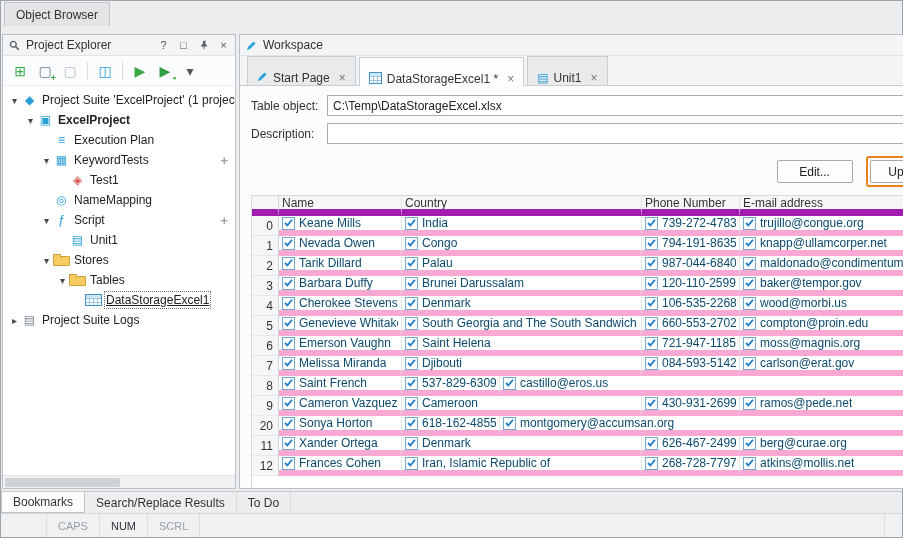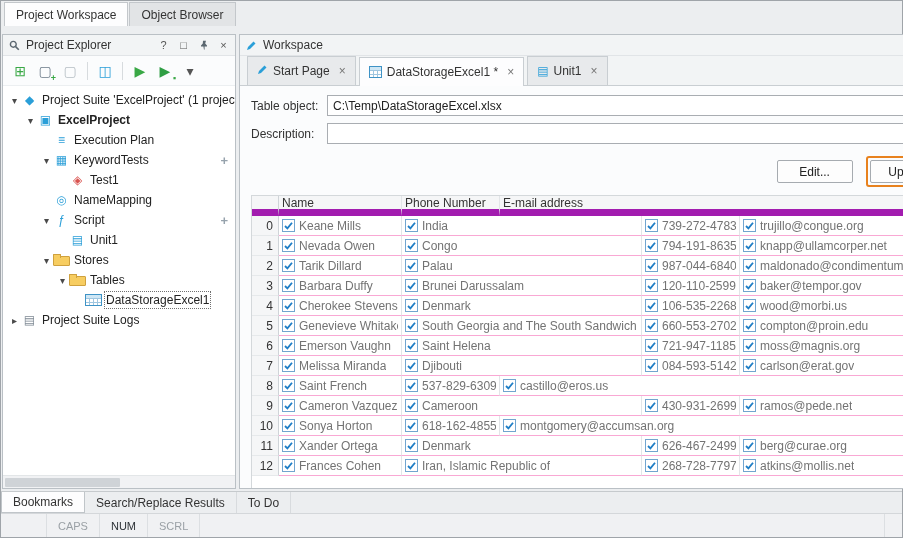--- a/index.html
+++ b/index.html
@@ -32,38 +32,38 @@
   .tree-item .expander{width:13px;flex:none;font-size:10px;color:#4a4a4a;text-align:center}
   .tree-item .ticon{width:17px;flex:none;display:flex;justify-content:center;align-items:center;margin-right:4px;font-size:12px}
   .tree-item.bold .tlabel{font-weight:bold}
   .tree-item.selected .tlabel{outline:1px dotted #707070;outline-offset:1px}
   .tree-item .plus{position:absolute;right:7px;color:#97a3ad;font-weight:bold;font-size:13px}
   .hscroll{height:13px;flex:none;background:#f1f2f4;border-top:1px solid #e3e6e8;position:relative}
   .hscroll .thumb{position:absolute;left:2px;top:2px;height:9px;width:115px;background:#cfd3d7;border-radius:1px}
 
   
   .doc-tabs{height:30px;flex:none;display:flex;align-items:flex-end;padding:0 7px;background:#f2f4f5;border-bottom:1px solid #c9ced2;position:relative}
-  .dtab{height:25px;display:flex;align-items:center;gap:5px;padding:14px 9px;font-size:12px;color:#333;background:#e8eaec;border:1px solid #c9ced2;border-bottom:none;margin-right:3px;white-space:nowrap}
+  .dtab{height:25px;display:flex;align-items:flex-start;gap:5px;padding:14px 9px;font-size:12px;color:#333;background:#e8eaec;border:1px solid #c9ced2;border-bottom:none;margin-right:3px;white-space:nowrap}
   .dtab.active{background:#fdfdfe;height:26px;margin-bottom:-1px}
   .dtab .tclose{color:#777;font-size:12px;margin-left:4px}
 
   .doc-content{flex:1;display:flex;flex-direction:column;padding:9px 8px 0 11px;min-height:0;background:#fbfcfd}
   .form-row{display:flex;align-items:center;margin-bottom:7px;flex:none}
   .form-label{width:76px;flex:none;font-size:12px;color:#333}
   .form-input{flex:1;height:21px;border:1px solid #a9adb2;background:#fff;font-size:12px;font-family:"Liberation Sans",sans-serif;padding:0 5px;color:#222;outline:none}
   .btn-row{display:flex;justify-content:flex-end;align-items:center;gap:13px;margin:5px 0 8px;flex:none}
   .btn{min-width:76px;height:23px;background:#fdfdfd;border:1px solid #a6abb0;font-size:12px;font-family:"Liberation Sans",sans-serif;color:#222;border-radius:2px}
   .update-hl{border:2px solid #e8821e;border-radius:3px;padding:2px;display:inline-flex}
 
   .grid-wrap{flex:1;position:relative;min-height:0;border:1px solid #d4d8db;border-bottom:none;background:#fff;overflow:hidden;margin-bottom:0}
   .grid{margin-right:16px;height:100%;overflow:hidden}
   .g-row{display:flex;height:20px;flex:none}
   .g-head .g-cell, .g-head .g-rowhdr{background:#f5f6f7;border-bottom:7px solid #a21caf;color:#333}
   .g-rowhdr{width:27px;flex:none;background:#f5f6f7;border-right:1px solid #cfd4d8;border-bottom:1px solid #e6e9eb;font-size:12px;color:#333;display:flex;align-items:center;justify-content:flex-end;padding-right:5px}
-  .g-cell{display:flex;align-items:center;gap:4px;padding:0 3px;font-size:12px;color:#737373;border-right:1px solid #e2e5e8;border-bottom:1px solid #f9a8d4;overflow:hidden;white-space:nowrap}
+  .g-cell{display:flex;align-items:center;gap:4px;padding:0 3px;font-size:12px;color:#0c4a6e;border-right:1px solid #e2e5e8;border-bottom:6px solid #f9a8d4;overflow:hidden;white-space:nowrap}
   .col0{width:123px;flex:none}.col1{width:240px;flex:none}.col2{width:98px;flex:none}.col3{flex:1;border-right:none}
   .cb{width:13px;height:13px;border:1px solid #72a5cf;background:#fff;display:flex;align-items:center;justify-content:center;flex:none}
   .ctext{overflow:hidden;text-overflow:clip}
 
   
   .bottom-tabs{height:22px;flex:none;background:#eceef0;border-top:1px solid #c6cacd;display:flex;align-items:stretch}
   .btab{padding:0 11px;font-size:12px;color:#333;display:flex;align-items:center;border-right:1px solid #d8dbde;white-space:nowrap}
   .btab.active{background:#fdfdfe;border:1px solid #c0c5c9;border-top:none}
   .status-bar{height:24px;flex:none;background:#f0f1f3;border-top:1px solid #d4d7da;display:flex;align-items:stretch;font-size:11px;color:#9aa0a5}
   .sb-spacer{width:46px;flex:none;border-right:1px solid #dcdfe2}
@@ -79,23 +79,20 @@
     linear-gradient(#cfe7f5 0 3px, transparent 3px),
     repeating-linear-gradient(to right, transparent 0 3px, #9fc6e0 3px 4px),
     repeating-linear-gradient(to bottom, transparent 0 3px, #9fc6e0 3px 4px)}
 </style>
 </head>
 <body>
 
 <div class="window">
 
   <div class="top-tabs">
-      <div class="ttab active">
-        <span>Project Workspace</span>
-      </div>
       <div class="ttab">
         <span>Object Browser</span>
       </div>
     </div>
 
   <div class="main">
 
     <div class="left-panel">
       <div class="panel-header">
         <span class="hicon" id="pe-head-icon">
@@ -173,21 +170,21 @@
           <div class="tree-item" style="padding-left: 37px;">
             <span class="expander">▾</span>
             <span class="ticon i-folder"></span>
             <span class="tlabel">Stores</span>
           </div>
           <div class="tree-item" style="padding-left: 53px;">
             <span class="expander">▾</span>
             <span class="ticon i-folder"></span>
             <span class="tlabel">Tables</span>
           </div>
-          <div class="tree-item selected" style="padding-left: 69px;">
+          <div class="tree-item selected" style="padding-left: 69px; text-decoration: underline;">
             <span class="expander"></span>
             <span class="ticon i-table"></span>
             <span class="tlabel">DataStorageExcel1</span>
           </div>
           <div class="tree-item" style="padding-left: 5px;">
             <span class="expander">▸</span>
             <span class="ticon" style="color: rgb(127, 138, 148);">▤</span>
             <span class="tlabel">Project Suite Logs</span>
           </div>
         </div>
@@ -247,20 +244,23 @@
           </span>
         </div>
 
         <div class="grid-wrap">
           <div class="grid" id="grid">
               <div class="g-row g-head">
                 <div class="g-rowhdr"></div>
                 <div class="g-cell col0">
                   <span class="ctext">Name</span>
                 </div>
+                <div class="g-cell col1">
+                  <span class="ctext">Country</span>
+                </div>
                 <div class="g-cell col2">
                   <span class="ctext">Phone Number</span>
                 </div>
                 <div class="g-cell col3">
                   <span class="ctext">E-mail address</span>
                 </div>
               </div>
               <div class="g-row">
                 <div class="g-rowhdr">0</div>
                 <div class="g-cell col0">
@@ -597,21 +597,21 @@
                 <div class="g-cell col3">
                   <span class="cb">
                     <svg width="9" height="8" viewBox="0 0 9 8">
                       <path d="M1 4 L3.4 6.4 L8 0.8" stroke="#1f7ec6" stroke-width="1.8" fill="none"></path>
                     </svg>
                   </span>
                   <span class="ctext">ramos@pede.net</span>
                 </div>
               </div>
               <div class="g-row">
-                <div class="g-rowhdr">10</div>
+                <div class="g-rowhdr">20</div>
                 <div class="g-cell col0">
                   <span class="cb">
                     <svg width="9" height="8" viewBox="0 0 9 8">
                       <path d="M1 4 L3.4 6.4 L8 0.8" stroke="#1f7ec6" stroke-width="1.8" fill="none"></path>
                     </svg>
                   </span>
                   <span class="ctext">Sonya Horton</span>
                 </div>
                 <div class="g-cell col2">
                   <span class="cb">

